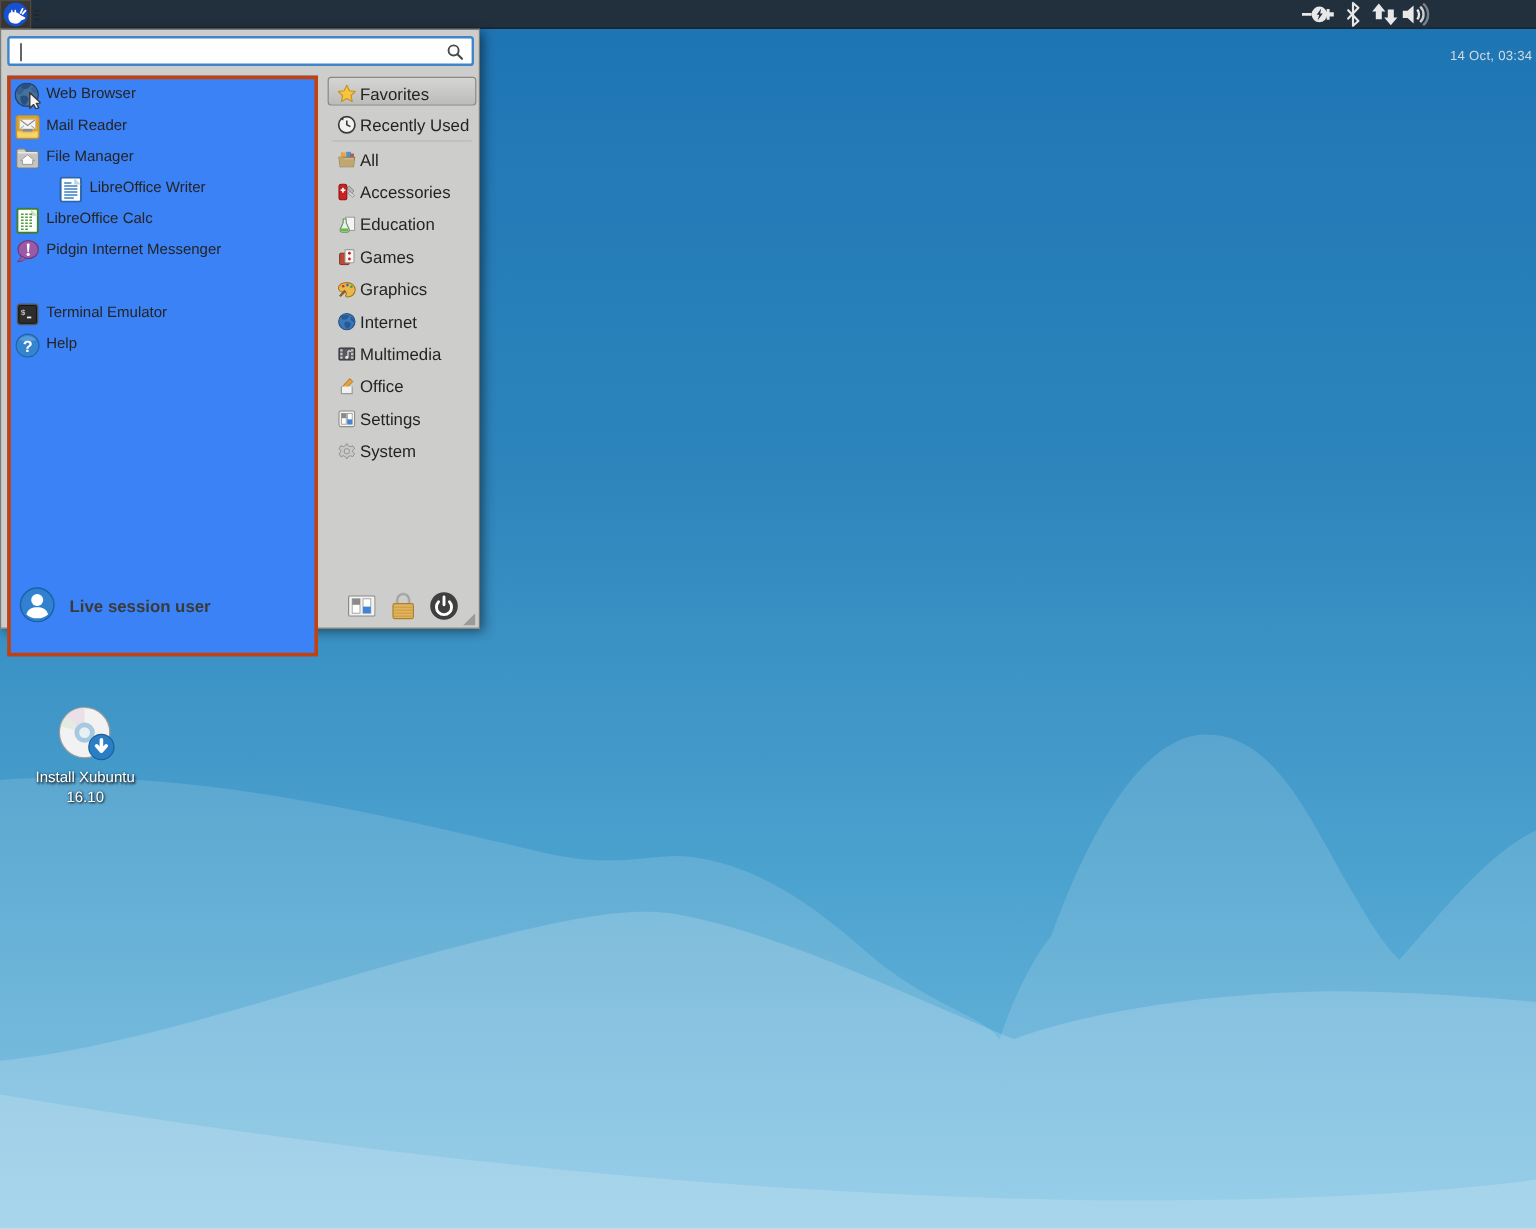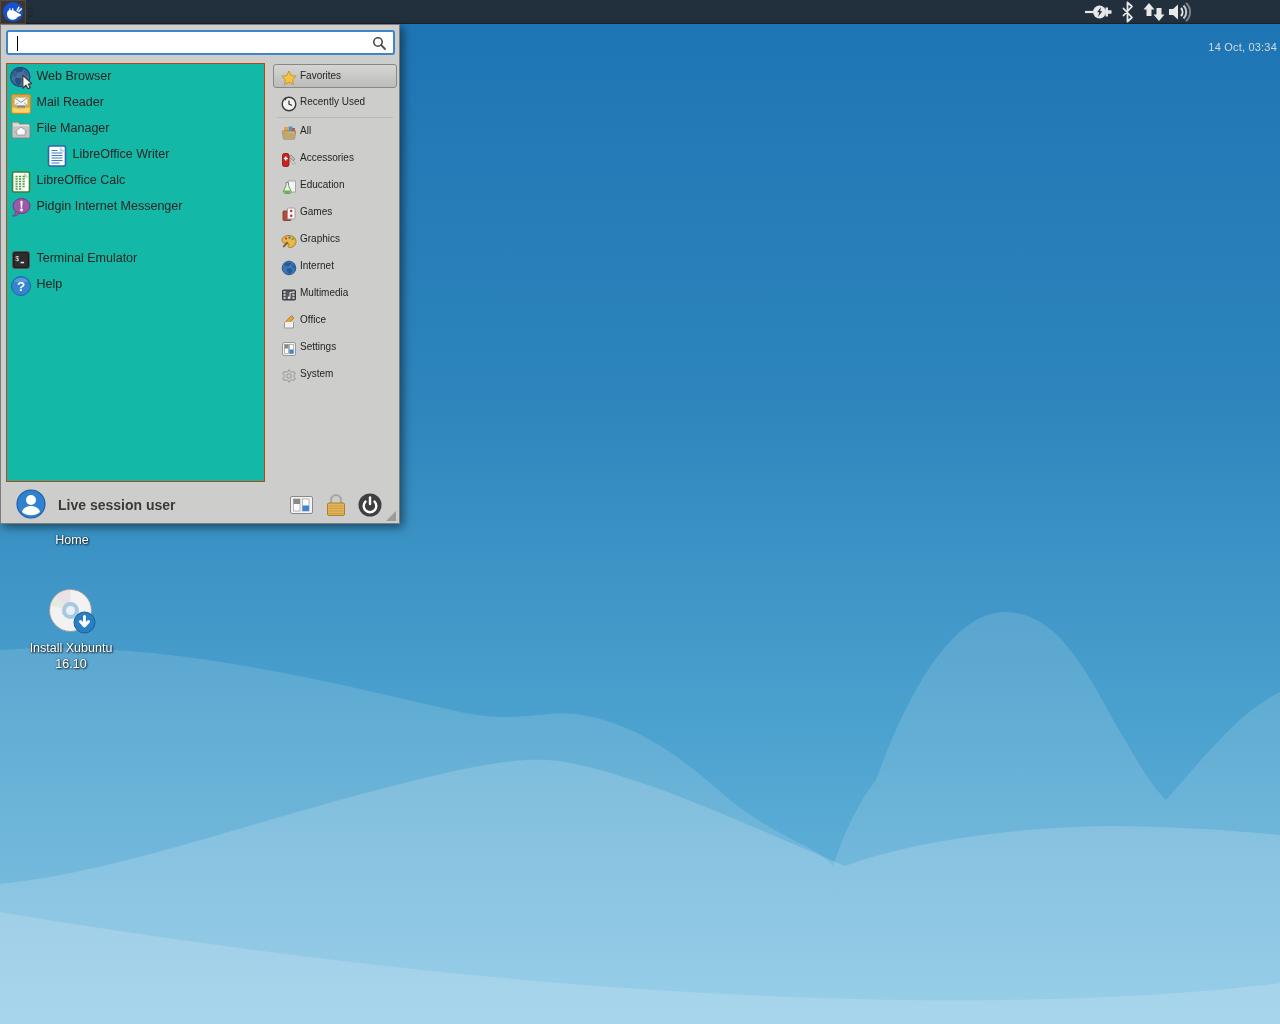--- a/index.html
+++ b/index.html
@@ -11,26 +11,26 @@
   #whiskbtn { position:absolute; left:0px; top:0px; width:26px; height:24px; background:#3a3632; border:1px solid #4e4944; }
   #grip { position:absolute; left:28px; top:8px; width:5px; height:9px; }
   .tico { position:absolute; top:0; }
   #clock { position:absolute; right:3px; top:17px; font-size:11px; color:#d3dae1; letter-spacing:0.2px;margin-top:24px; }
   
   .dlabel { position:absolute; color:#fff; font-size:12.5px; text-align:center; text-shadow:1px 1px 2px rgba(0,0,0,0.85), 0 0 2px rgba(0,0,0,0.6); line-height:16px; z-index:3;}
   
   #menu { position:absolute; left:0; top:24px; width:400px; height:500px; background:#cdcdcb; border:1px solid #7c7c7a; box-shadow:3px 3px 9px rgba(0,0,0,0.5); z-index:6; }
   #search { position:absolute; left:5px; top:5px; width:389px; height:25px; background:#fff; border:2px solid #3e86c7; border-radius:3px; }
   #cursor { position:absolute; left:9px; top:4px; width:1px; height:15px; background:#000; }
-  #applist { position:absolute; left:5px; top:38px; width:259px; height:419px; background:#14b8a6; border:1px solid #c2410c; }
+  #applist { position:absolute; left:5px; top:38px; width:259px; height:484px; background:#3b82f6; border:3px solid #c2410c; }
   .arow { position:absolute; left:0; width:100%; height:26px; }
   .arow .txt { position:absolute; left:29.5px; top:4px; font-size:12.5px; color:#242424; }
   .arow svg { position:absolute; left:3px; top:2px; }
   .crow { position:absolute; width:124px; height:26px; }
-  .crow .txt { position:absolute; left:27px; top:5px; font-size:10px; color:#242424; }
+  .crow .txt { position:absolute; left:27px; top:5px; font-size:14px; color:#242424; }
   .crow svg { position:absolute; left:8px; top:5px; }
   #favbtn { position:absolute; left:272px; top:39px; width:124px; height:24px; border:1px solid #888886; border-radius:3px; background:linear-gradient(#d5d5d3,#bcbcba); }
   #catsep { position:absolute; left:276px; top:92px; width:116px; height:1px; background:#b8b8b6; }
   #userrow { position:absolute; left:0; top:458px; width:398px; height:47px; }
   #uname { position:absolute; left:57px; top:13.5px; font-size:14px; font-weight:bold; color:#3a3a3a; }
   #grip2 { position:absolute; right:3px; bottom:2px; width:0; height:0; border-left:10px solid transparent; border-bottom:10px solid #9a9a98; }
 </style>
 </head>
 <body>
 <svg id="wall" viewBox="0 0 1280 1024" preserveAspectRatio="none">

